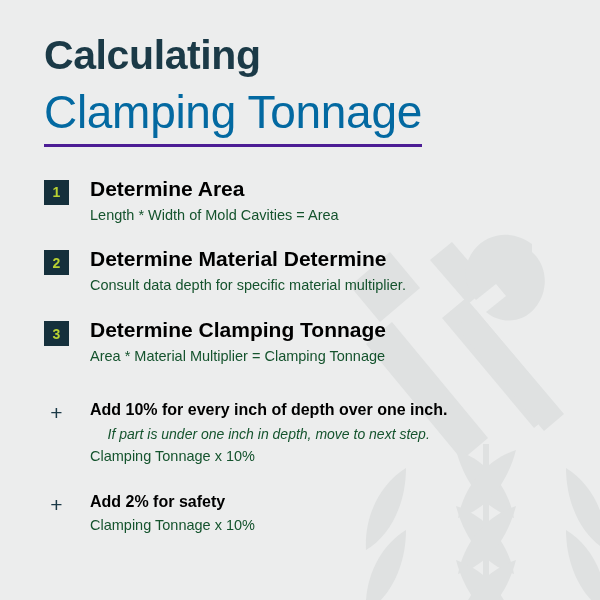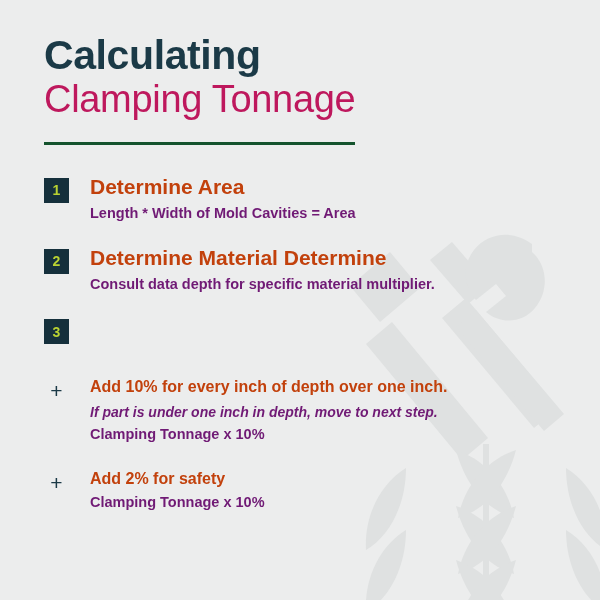--- a/index.html
+++ b/index.html
@@ -32,41 +32,41 @@
     position: relative;
     z-index: 1;
     width: 600px;
     height: 600px;
     box-sizing: border-box;
     padding: 34px 40px 0 44px;
   }
 
   
   .title-block {
-    border-bottom: 3px solid #14532d;
+    border-bottom: 3px solid #4c1d95;
     display: inline-block;
-    padding-bottom: 21px;
+    padding-bottom: 6px;
     margin-bottom: 30px;
   }
   .title-line1 {
     font-size: 41px;
     font-weight: bold;
     line-height: 1.05;
     letter-spacing: -0.4px;
     color: #1b3a47;
     white-space: nowrap;
   }
   .title-line2 {
-    font-size: 38px;
+    font-size: 46px;
     font-weight: normal;
     line-height: 1.1;
     letter-spacing: -0.3px;
-    color: #be185d;
+    color: #0369a1;
     white-space: nowrap;
-    margin-top: 2px;
+    margin-top: 10px;
   }
 
   
   .step {
     display: flex;
     align-items: flex-start;
     margin-bottom: 22px;
   }
   .step-marker {
     width: 25px;
@@ -89,33 +89,33 @@
     font-weight: normal;
     margin-top: 0;
   }
   .step-body {
     margin-left: 21px;
   }
   .step-title {
     font-size: 21px;
     font-weight: bold;
     line-height: 1.15;
-    color: #c2410c;
+    color: #000000;
   }
   .step-sub {
     font-size: 14.5px;
     line-height: 1.35;
     margin-top: 5px;
-    color: #701a75;
-    font-weight: bold;
+    color: #14532d;
   }
   .step-sub.italic {
     font-style: italic;
     font-size: 14px;
     margin-top: 6px;
+    text-align: center;
   }
   .step-sub.tight {
     margin-top: 3px;
   }
 
   .extras {
     margin-top: 34px;
   }
   .extras .step {
     margin-bottom: 26px;
@@ -172,20 +172,24 @@
     <div class="step">
       <div class="step-marker">2</div>
       <div class="step-body">
         <div class="step-title">Determine Material Determine</div>
         <div class="step-sub">Consult data depth for specific material multiplier.</div>
       </div>
     </div>
 
     <div class="step">
       <div class="step-marker">3</div>
+      <div class="step-body">
+        <div class="step-title">Determine Clamping Tonnage</div>
+        <div class="step-sub">Area * Material Multiplier = Clamping Tonnage</div>
+      </div>
     </div>
 
   </div>
 
   <div class="extras">
 
     <div class="step">
       <div class="step-marker plus">+</div>
       <div class="step-body">
         <div class="step-title">Add 10% for every inch of depth over one inch.</div>

